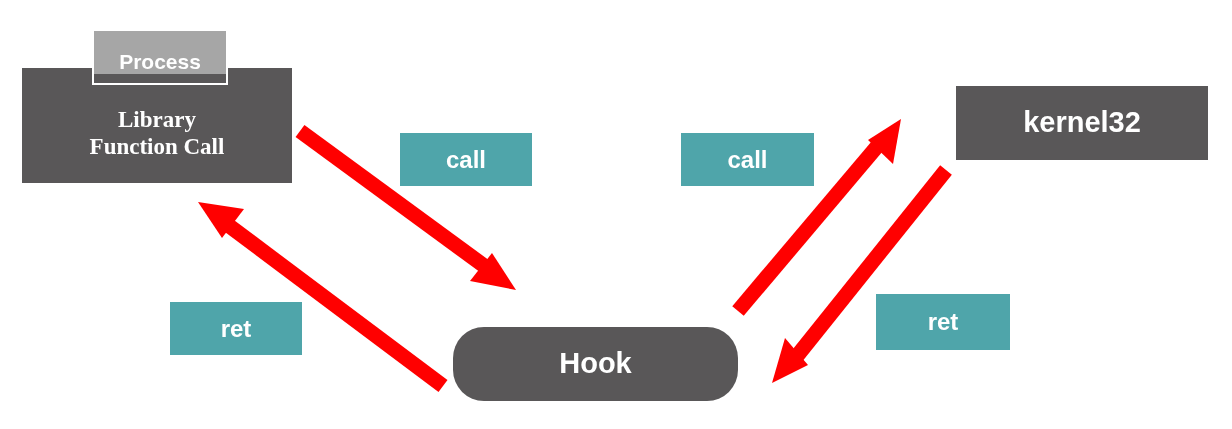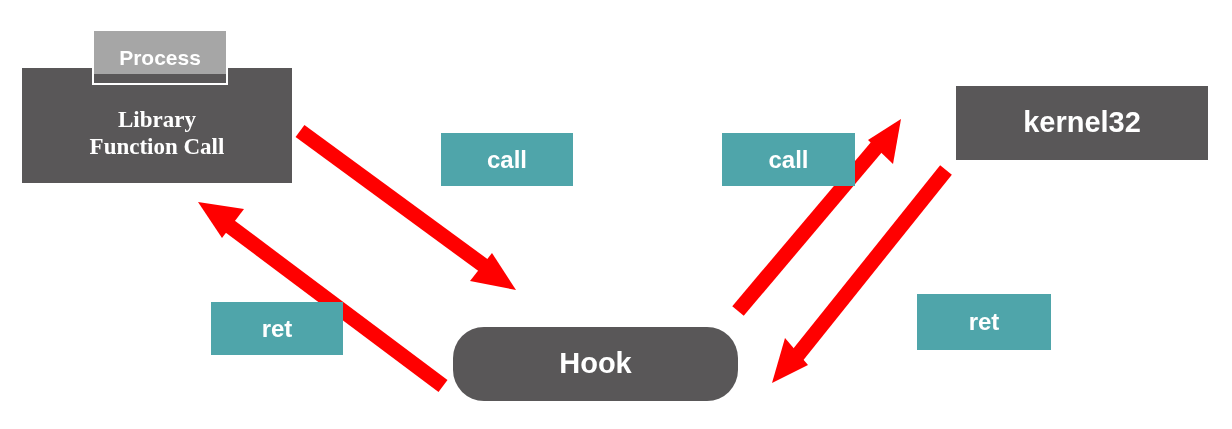--- a/index.html
+++ b/index.html
@@ -29,21 +29,20 @@
     box-sizing: border-box;
     line-height: 1.15;
     white-space: pre-line;
     z-index: 3;
   }
   .node-dark {
     background: #595758;
   }
   .node-teal {
     background: #4FA5AA;
-    margin-left: 41px;
   }
 
   
   #node-library {
     left: 22px;
     top: 68px;
     width: 270px;
     height: 115px;
     font-size: 23px;
     padding-top: 16px;
@@ -52,21 +51,21 @@
 
   
   #node-process {
     left: 92px;
     top: 29px;
     width: 136px;
     height: 56px;
     font-size: 21px;
     background: transparent;
     border: 2px solid #ffffff;
-    align-items: center;
+    align-items: flex-end;
     padding-top: 0;
     z-index: 4;
   }
   #node-process .process-fill {
     position: absolute;
     left: 0;
     top: 0;
     right: 0;
     height: 43px;
     background: #A6A6A6;

